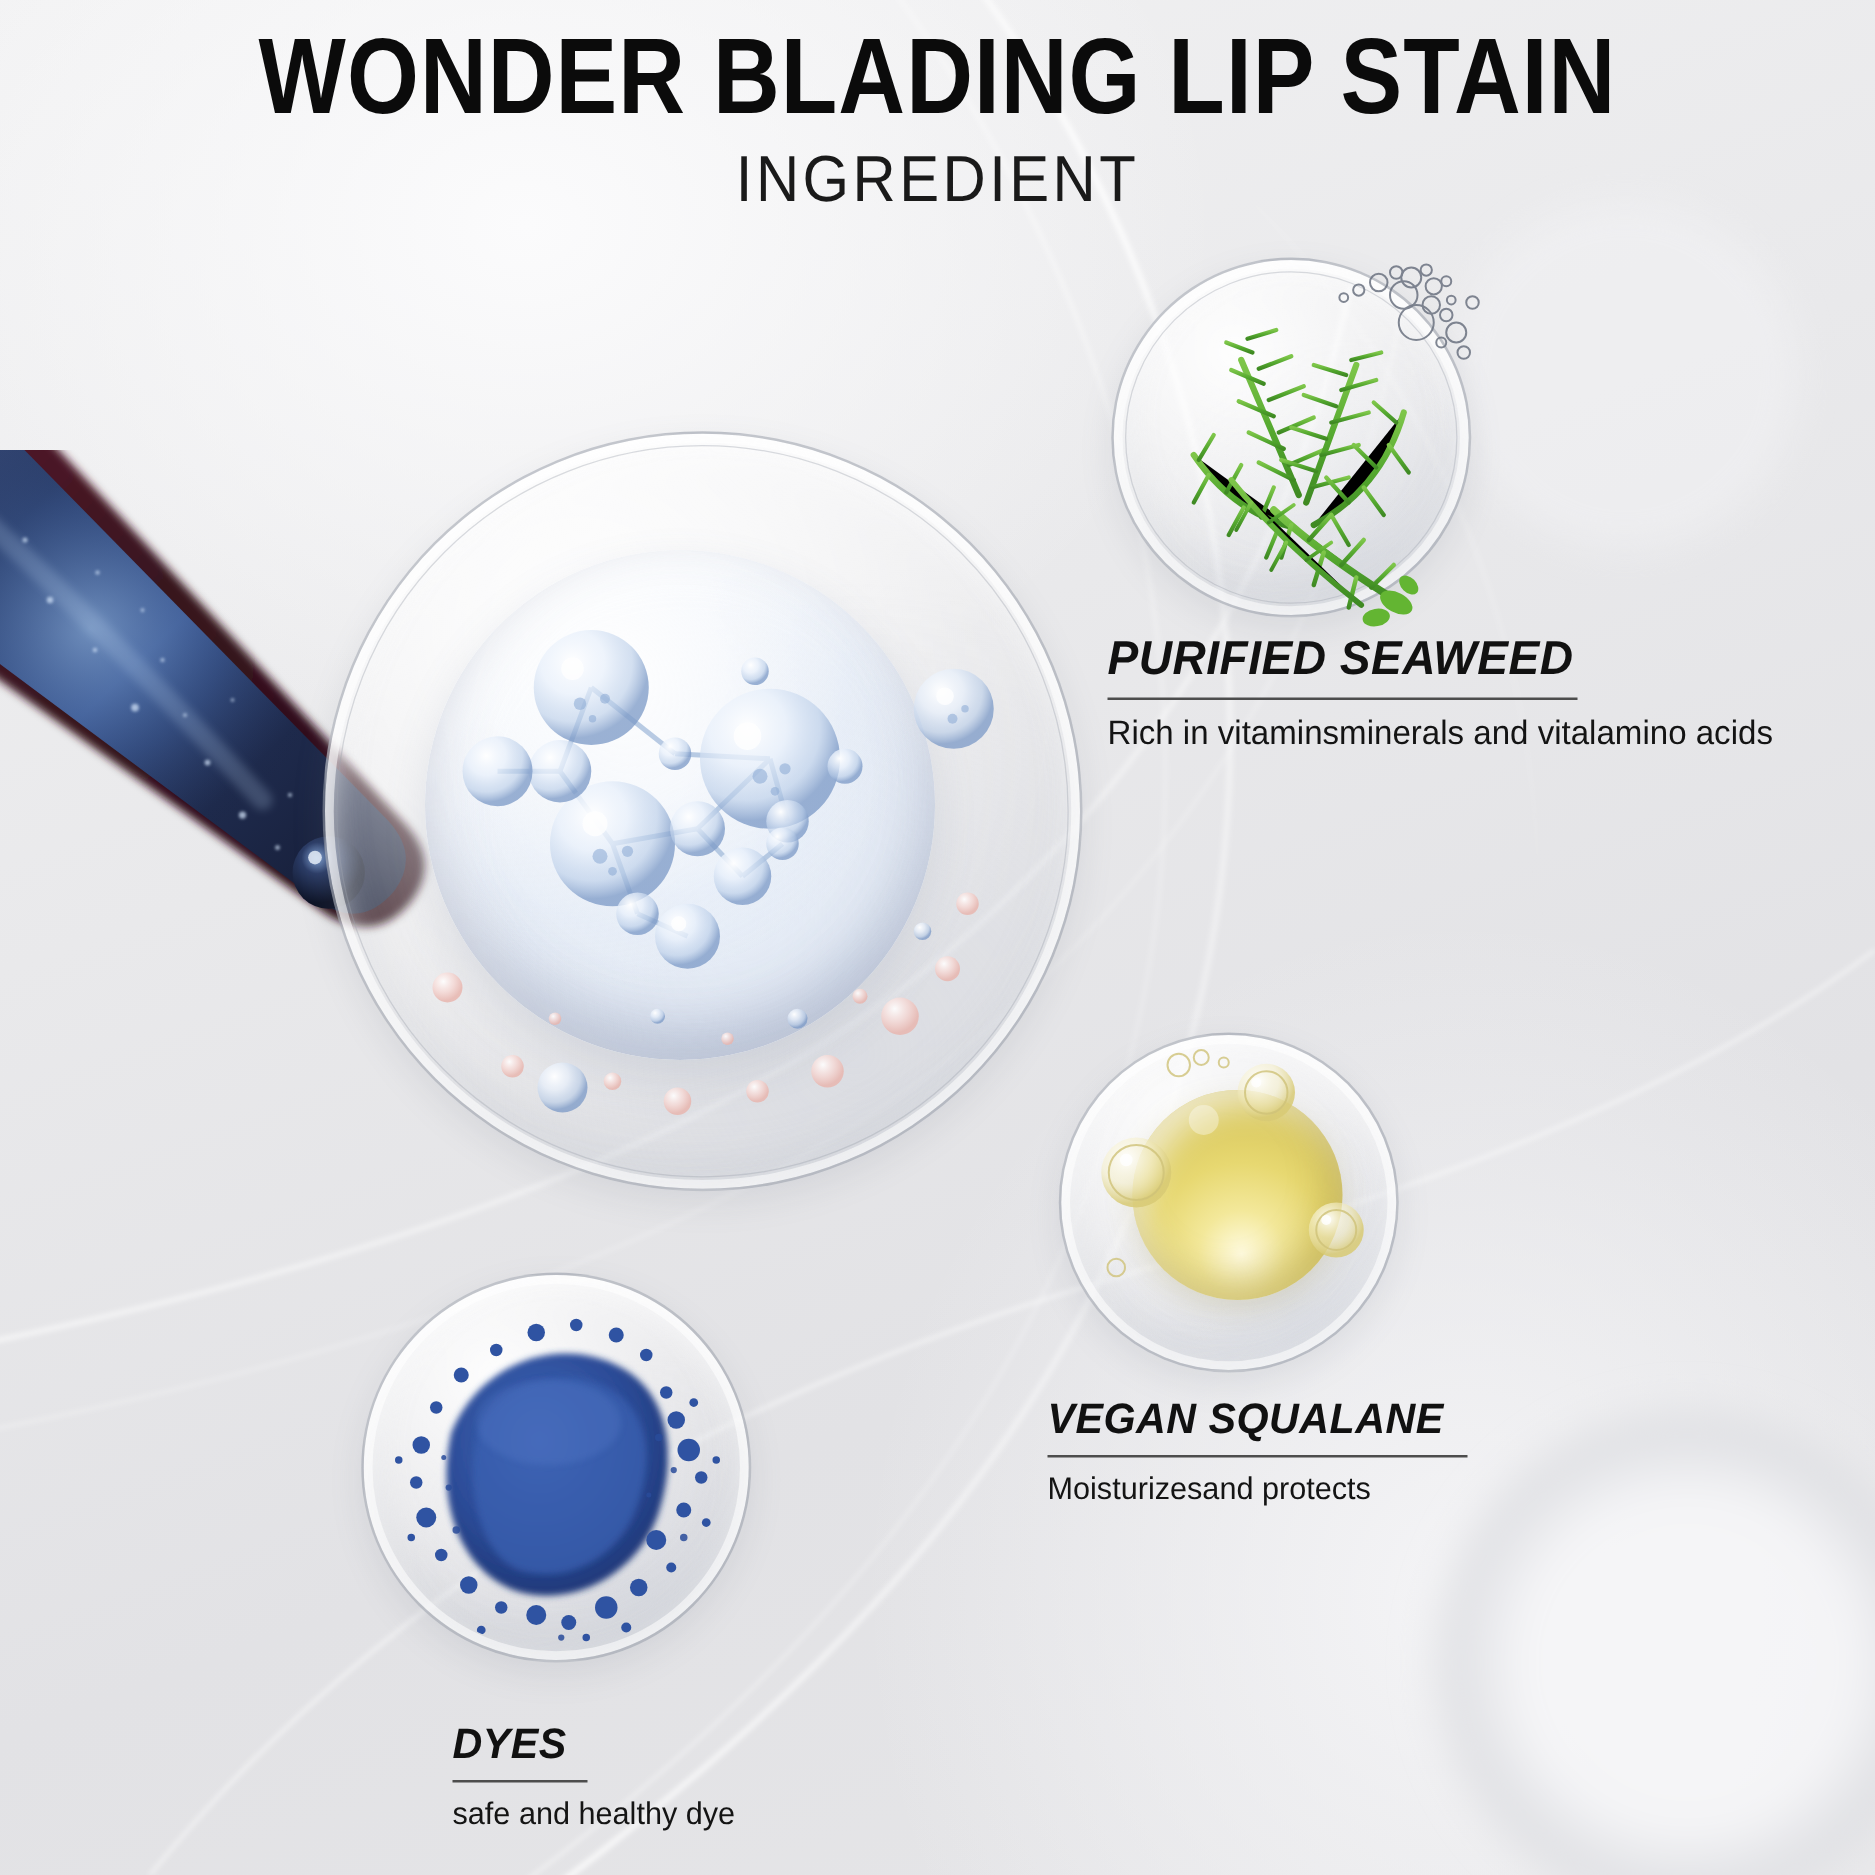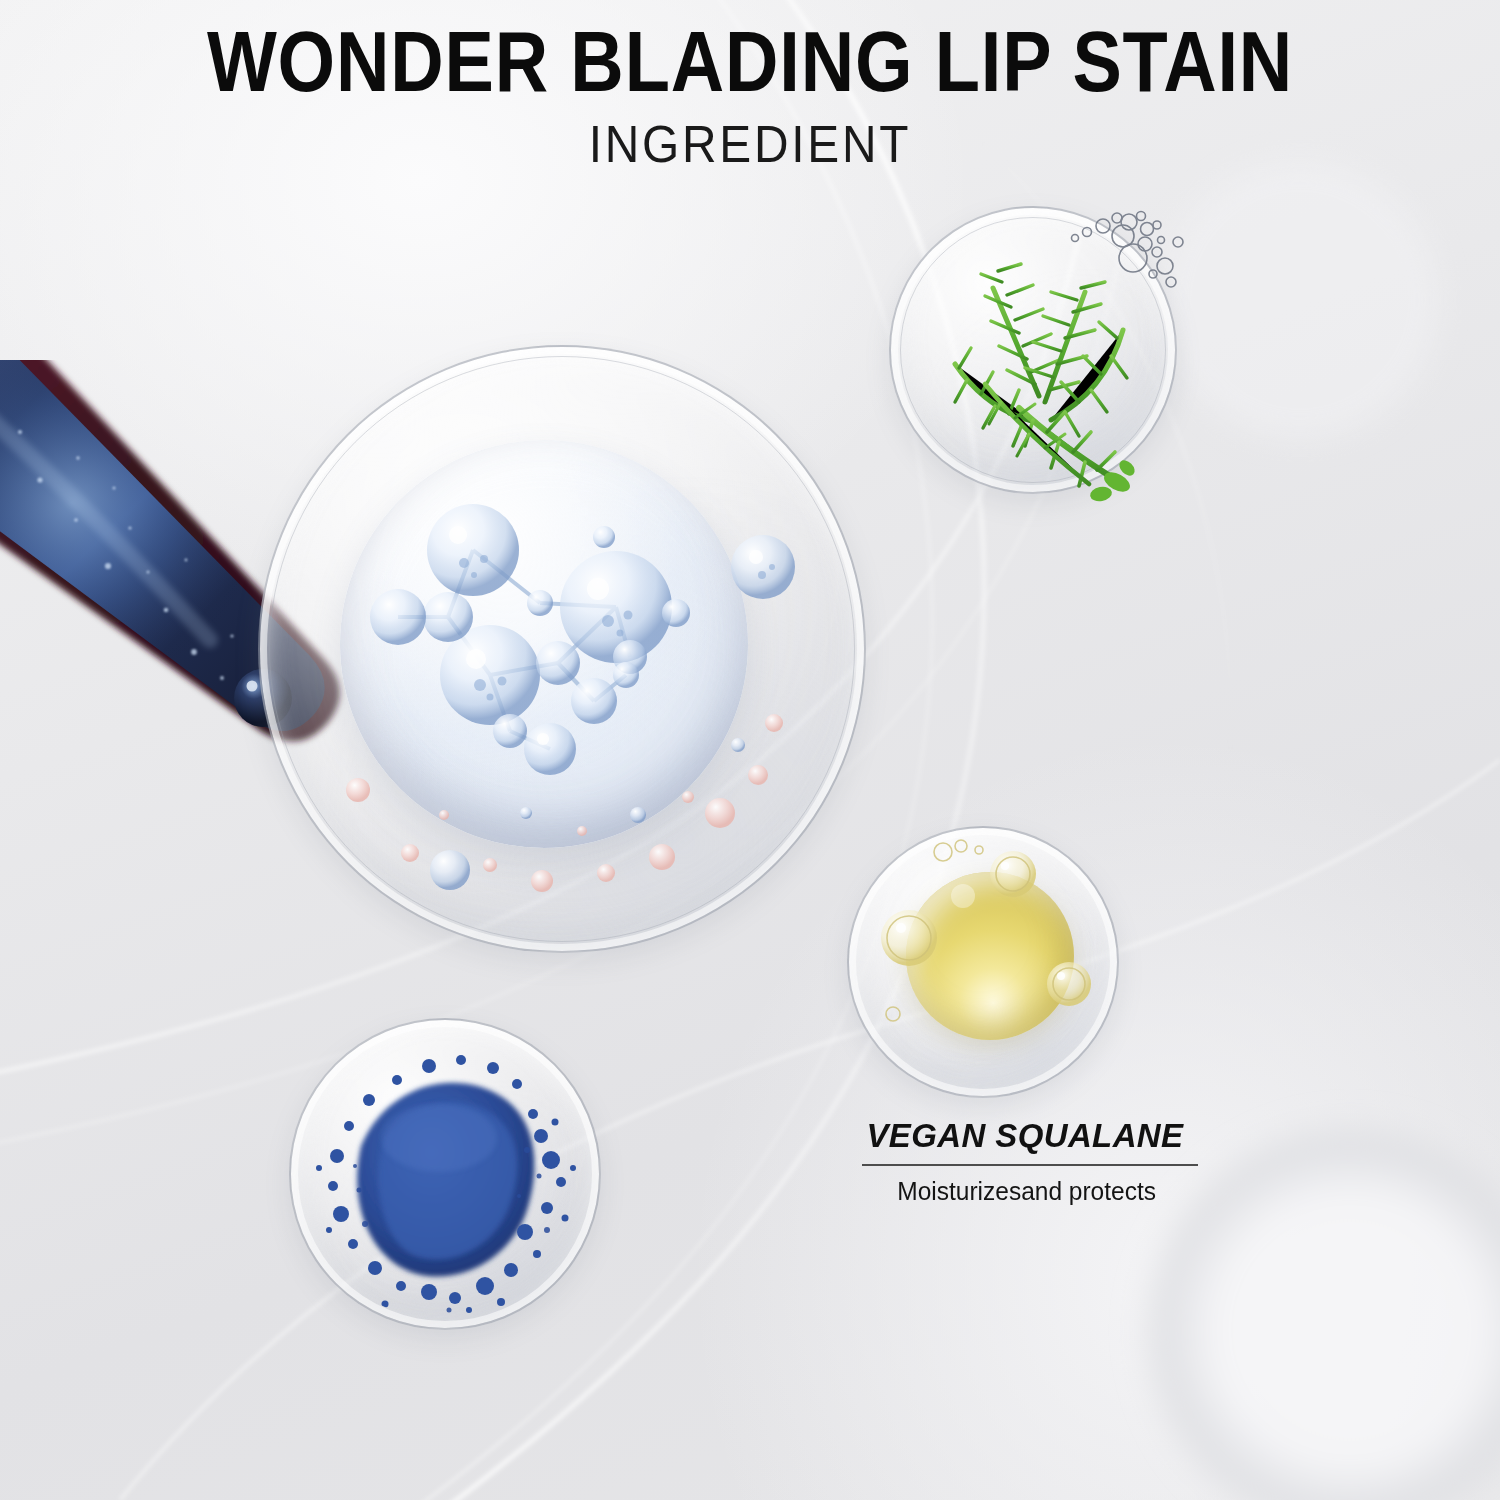--- a/index.html
+++ b/index.html
@@ -43,21 +43,21 @@
     white-space:nowrap;line-height:1.2;
     transform:scaleX(0.98);transform-origin:0 50%;
   }
   .lbl.sm h3{font-size:34px;}
   .lbl.sm p{font-size:25px;}
 
   #lbl-hydra{left:72px;top:322px;}
   #lbl-hydra .rule{width:455px;}
   #lbl-seaweed{left:886px;top:508px;}
   #lbl-seaweed .rule{width:376px;}
-  #lbl-squalane{left:862px;top:1118px;text-align:center;}
+  #lbl-squalane{left:838px;top:1118px;}
   #lbl-squalane .rule{width:336px;}
   #lbl-dyes{left:362px;top:1378px;}
   #lbl-dyes .rule{width:108px;}
   #lbl-dyes h3{font-size:34px;}
   #lbl-dyes p{font-size:25px;}
 
   
   .dish{position:absolute;border-radius:50%;}
   .dish .rim{
     position:absolute;inset:0;border-radius:50%;
@@ -529,21 +529,31 @@
           <circle cx="66" cy="148" r="2"></circle>
         <circle cx="76" cy="206" r="3"></circle>
           <circle cx="160" cy="292" r="2.5"></circle>
       </g>
 
       <ellipse cx="150" cy="120" rx="58" ry="34" fill="#5a7fcc" opacity=".28" filter="url(#pblur)"></ellipse>
     </g>
   </svg>
 
 
+  <div class="lbl" id="lbl-seaweed">
+    <h3>PURIFIED SEAWEED</h3>
+    <div class="rule"></div>
+    <p>Rich in vitaminsminerals and vitalamino acids</p>
+  </div>
 
   <div class="lbl sm" id="lbl-squalane">
     <h3>VEGAN SQUALANE</h3>
     <div class="rule"></div>
     <p>Moisturizesand protects</p>
   </div>
 
+  <div class="lbl sm" id="lbl-dyes">
+    <h3>DYES</h3>
+    <div class="rule"></div>
+    <p>safe and healthy dye</p>
+  </div>
 
 </div>
 
 </body></html>

